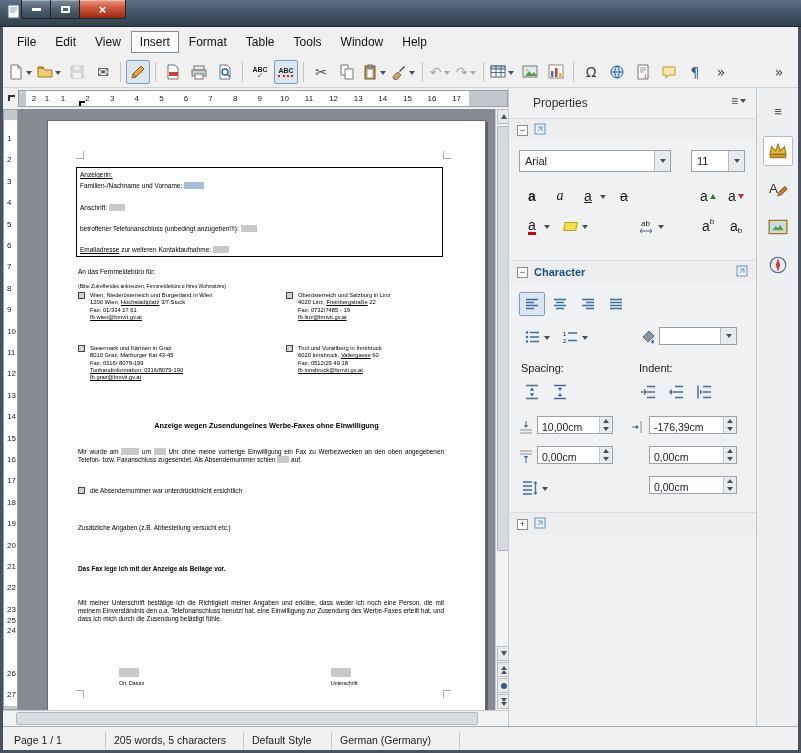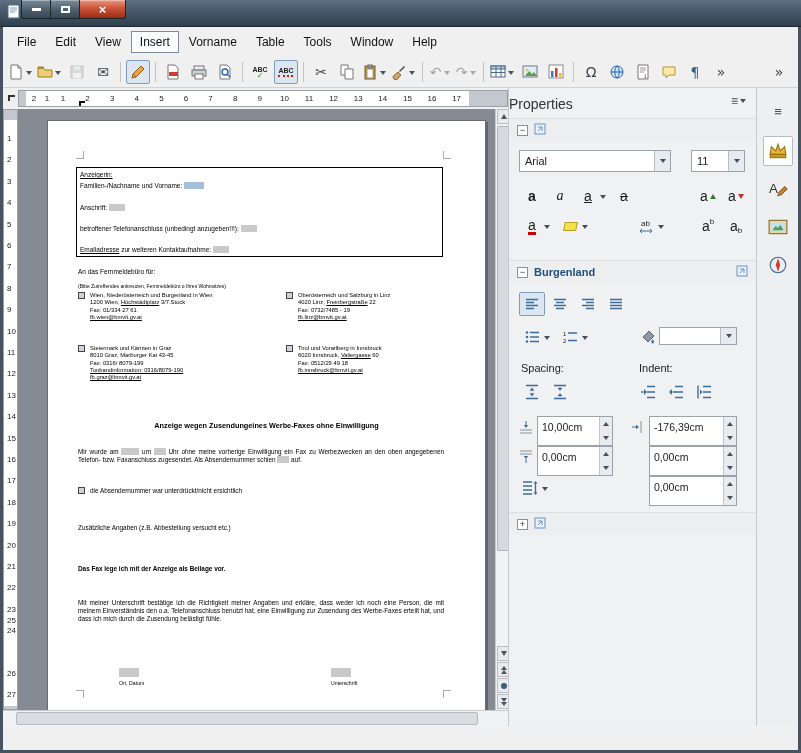--- a/index.html
+++ b/index.html
@@ -59,21 +59,21 @@
 .tri-d{width:0;height:0;border-left:3.5px solid transparent;border-right:3.5px solid transparent;border-top:5px solid #4a545e}
 .tri-u.sm{border-left-width:3px;border-right-width:3px;border-bottom-width:4px}
 .tri-d.sm{border-left-width:3px;border-right-width:3px;border-top-width:4px}
 .navdotc{width:6px;height:6px;border-radius:50%;background:#3a5a7a}
 .thumb{position:absolute;left:1px;top:17px;width:14px;height:425px;background:#d6dade;border:1px solid #aeb4ba;border-radius:2px}
 
 .hscroll{position:absolute;left:3px;top:622px;width:505px;height:16px;background:#f1f2f3;border-top:1px solid #c9c9c9}
 .hthumb{position:absolute;left:13px;top:1px;width:462px;height:13px;background:#d9dde1;border:1px solid #b3b9bf;border-radius:2px}
 
 .sidebar{position:absolute;left:508px;top:0;width:248px;height:638px;background:#f0f1f3;border-left:1px solid #c5c9cd;font-size:11px;color:#222}
-.sb-title{position:absolute;left:0;top:8px;font-size:14px;color:#333}
+.sb-title{position:absolute;left:24px;top:8px;font-size:12px;color:#333}
 .panelmenu{position:absolute;right:10px;top:6px;display:flex;align-items:center;gap:2px;color:#44505b;font-size:12px}
 .pm-arr{width:0;height:0;border-left:3px solid transparent;border-right:3px solid transparent;border-top:4px solid #44505b}
 .sec{position:absolute;left:0;width:100%;height:23px;border-top:1px solid #dcdfe2;padding:4px 8px;display:flex;align-items:center;background:#eceef0}
 .coll{width:11px;height:11px;border:1px solid #8a9099;background:#fff;font-size:9px;line-height:9px;text-align:center;margin-right:6px;color:#333;flex:none}
 .seclabel{color:#1f4e79;font-weight:bold;flex:1}
 .combo{position:absolute;height:22px;background:#fff;border:1px solid #9aa2ab;display:flex;align-items:center}
 .combo-val{flex:1;padding-left:5px;font-size:11px;white-space:nowrap;overflow:hidden}
 .combo-btn{width:16px;height:100%;background:#e7eaee;border-left:1px solid #b6bcc3;display:flex;align-items:center;justify-content:center;flex:none}
 .c-arr{width:0;height:0;border-left:3.5px solid transparent;border-right:3.5px solid transparent;border-top:4.5px solid #44505b}
 .sbtn{position:absolute;width:26px;height:24px;border:1px solid transparent;border-radius:2px;display:flex;align-items:center;justify-content:center}
@@ -86,21 +86,21 @@
 .ga.un{text-decoration:underline}
 .ga.st{text-decoration:line-through}
 .ga.red{border-bottom:3px solid #c00;padding-bottom:0}
 .supb{font-size:8px;position:relative;top:-5px;color:#1c1c1c}
 .subb{font-size:8px;position:relative;top:4px;color:#1c1c1c}
 .sizetri{width:0;height:0;border-left:3px solid transparent;border-right:3px solid transparent;margin-left:2px}
 .sizetri.up{border-bottom:5px solid #2e7d32}
 .sizetri.dn{border-top:5px solid #b33}
 .hl{width:13px;height:9px;background:#f5df4d;border:1px solid #b5a41f;transform:skewX(-12deg)}
 .sb-label{position:absolute;font-size:11px;color:#222}
-.spin{position:absolute;height:30px;background:#fff;border:1px solid #9aa2ab;display:flex}
+.spin{position:absolute;height:18px;background:#fff;border:1px solid #9aa2ab;display:flex}
 .spin-val{flex:1;padding:4px 0 0 4px;font-size:10.5px;white-space:nowrap;overflow:hidden}
 .spin-btns{width:13px;border-left:1px solid #c2c7cd;display:flex;flex-direction:column;flex:none}
 .spin-btns span{flex:1;background:#e9ecef;display:flex;align-items:center;justify-content:center}
 .st-u{width:0;height:0;border-left:3px solid transparent;border-right:3px solid transparent;border-bottom:4px solid #44505b}
 .st-d{width:0;height:0;border-left:3px solid transparent;border-right:3px solid transparent;border-top:4px solid #44505b}
 .fldico{position:absolute;width:18px;height:18px;display:flex;align-items:center;justify-content:center}
 
 .tabstrip{position:absolute;left:756px;top:0;width:42px;height:638px;background:#edeff1;border-left:1px solid #c5c9cd}
 .tsb{position:absolute;left:6px;width:30px;height:30px;display:flex;align-items:center;justify-content:center;border:1px solid transparent;border-radius:2px}
 .tsb.sel{background:#fff;border-color:#b5bcc4}
@@ -150,21 +150,21 @@
           <span>×</span>
         </div>
     </div>
   </div>
 
   <div class="menubar">
     <span class="mi">File</span>
     <span class="mi">Edit</span>
     <span class="mi">View</span>
     <span class="mi active">Insert</span>
-    <span class="mi">Vorname</span>
+    <span class="mi">Format</span>
     <span class="mi">Table</span>
     <span class="mi">Tools</span>
     <span class="mi">Window</span>
     <span class="mi">Help</span>
   </div>
 
   <div class="toolbar">
     <div class="tb dd">
         <svg width="16" height="16" viewBox="0 0 16 16">
           <path d="M3 1h7l3 3v11H3z" fill="#fff" stroke="#777"></path>
@@ -567,21 +567,21 @@
           <span class="ga">a</span>
           <span class="supb">b</span>
         </div>
       <div class="sbtn" style="left:214px;top:126px">
           <span class="ga">a</span>
           <span class="subb">b</span>
         </div>
 
       <div class="sec" style="top:172px">
         <span class="coll"><span>−</span></span>
-        <span class="seclabel">Burgenland</span>
+        <span class="seclabel">Character</span>
         <span><svg width="12" height="12" viewBox="0 0 12 12">
               <rect x="1" y="1" width="10" height="10" fill="#eaf1f8" stroke="#6a94bd"></rect>
               <path d="M4 4h4v4M8 4L4 8" stroke="#6a94bd" fill="none"></path>
             </svg></span>
       </div>
 
       <div class="sbtn pressed" style="left:10px;top:204px">
           <svg width="14" height="12" viewBox="0 0 14 12">
             <g stroke="#3e6d9c" stroke-width="1.6">
               <path d="M1 1.5h12M1 4.5h8M1 7.5h12M1 10.5h8"></path>
@@ -811,17 +811,23 @@
         </div>
       <div class="tsb" style="top:162px">
           <svg width="20" height="20" viewBox="0 0 18 18">
             <circle cx="9" cy="9" r="7" fill="#e8eef4" stroke="#4a6b8a"></circle>
             <path d="M9 3l2 6-2 6-2-6z" fill="#d23b2e"></path>
           </svg>
         </div>
     </div>
   </div>
 
+  <div class="statusbar">
+    <span class="ss ss1">Page 1 / 1</span>
+    <span class="ss ss2">205 words, 5 characters</span>
+    <span class="ss ss3">Default Style</span>
+    <span class="ss ss4">German (Germany)</span>
+  </div>
 
   <div class="frame" id="frameL"></div>
   <div class="frame" id="frameR"></div>
   <div class="frame" id="frameB"></div>
 </div>
 
 </body></html>

